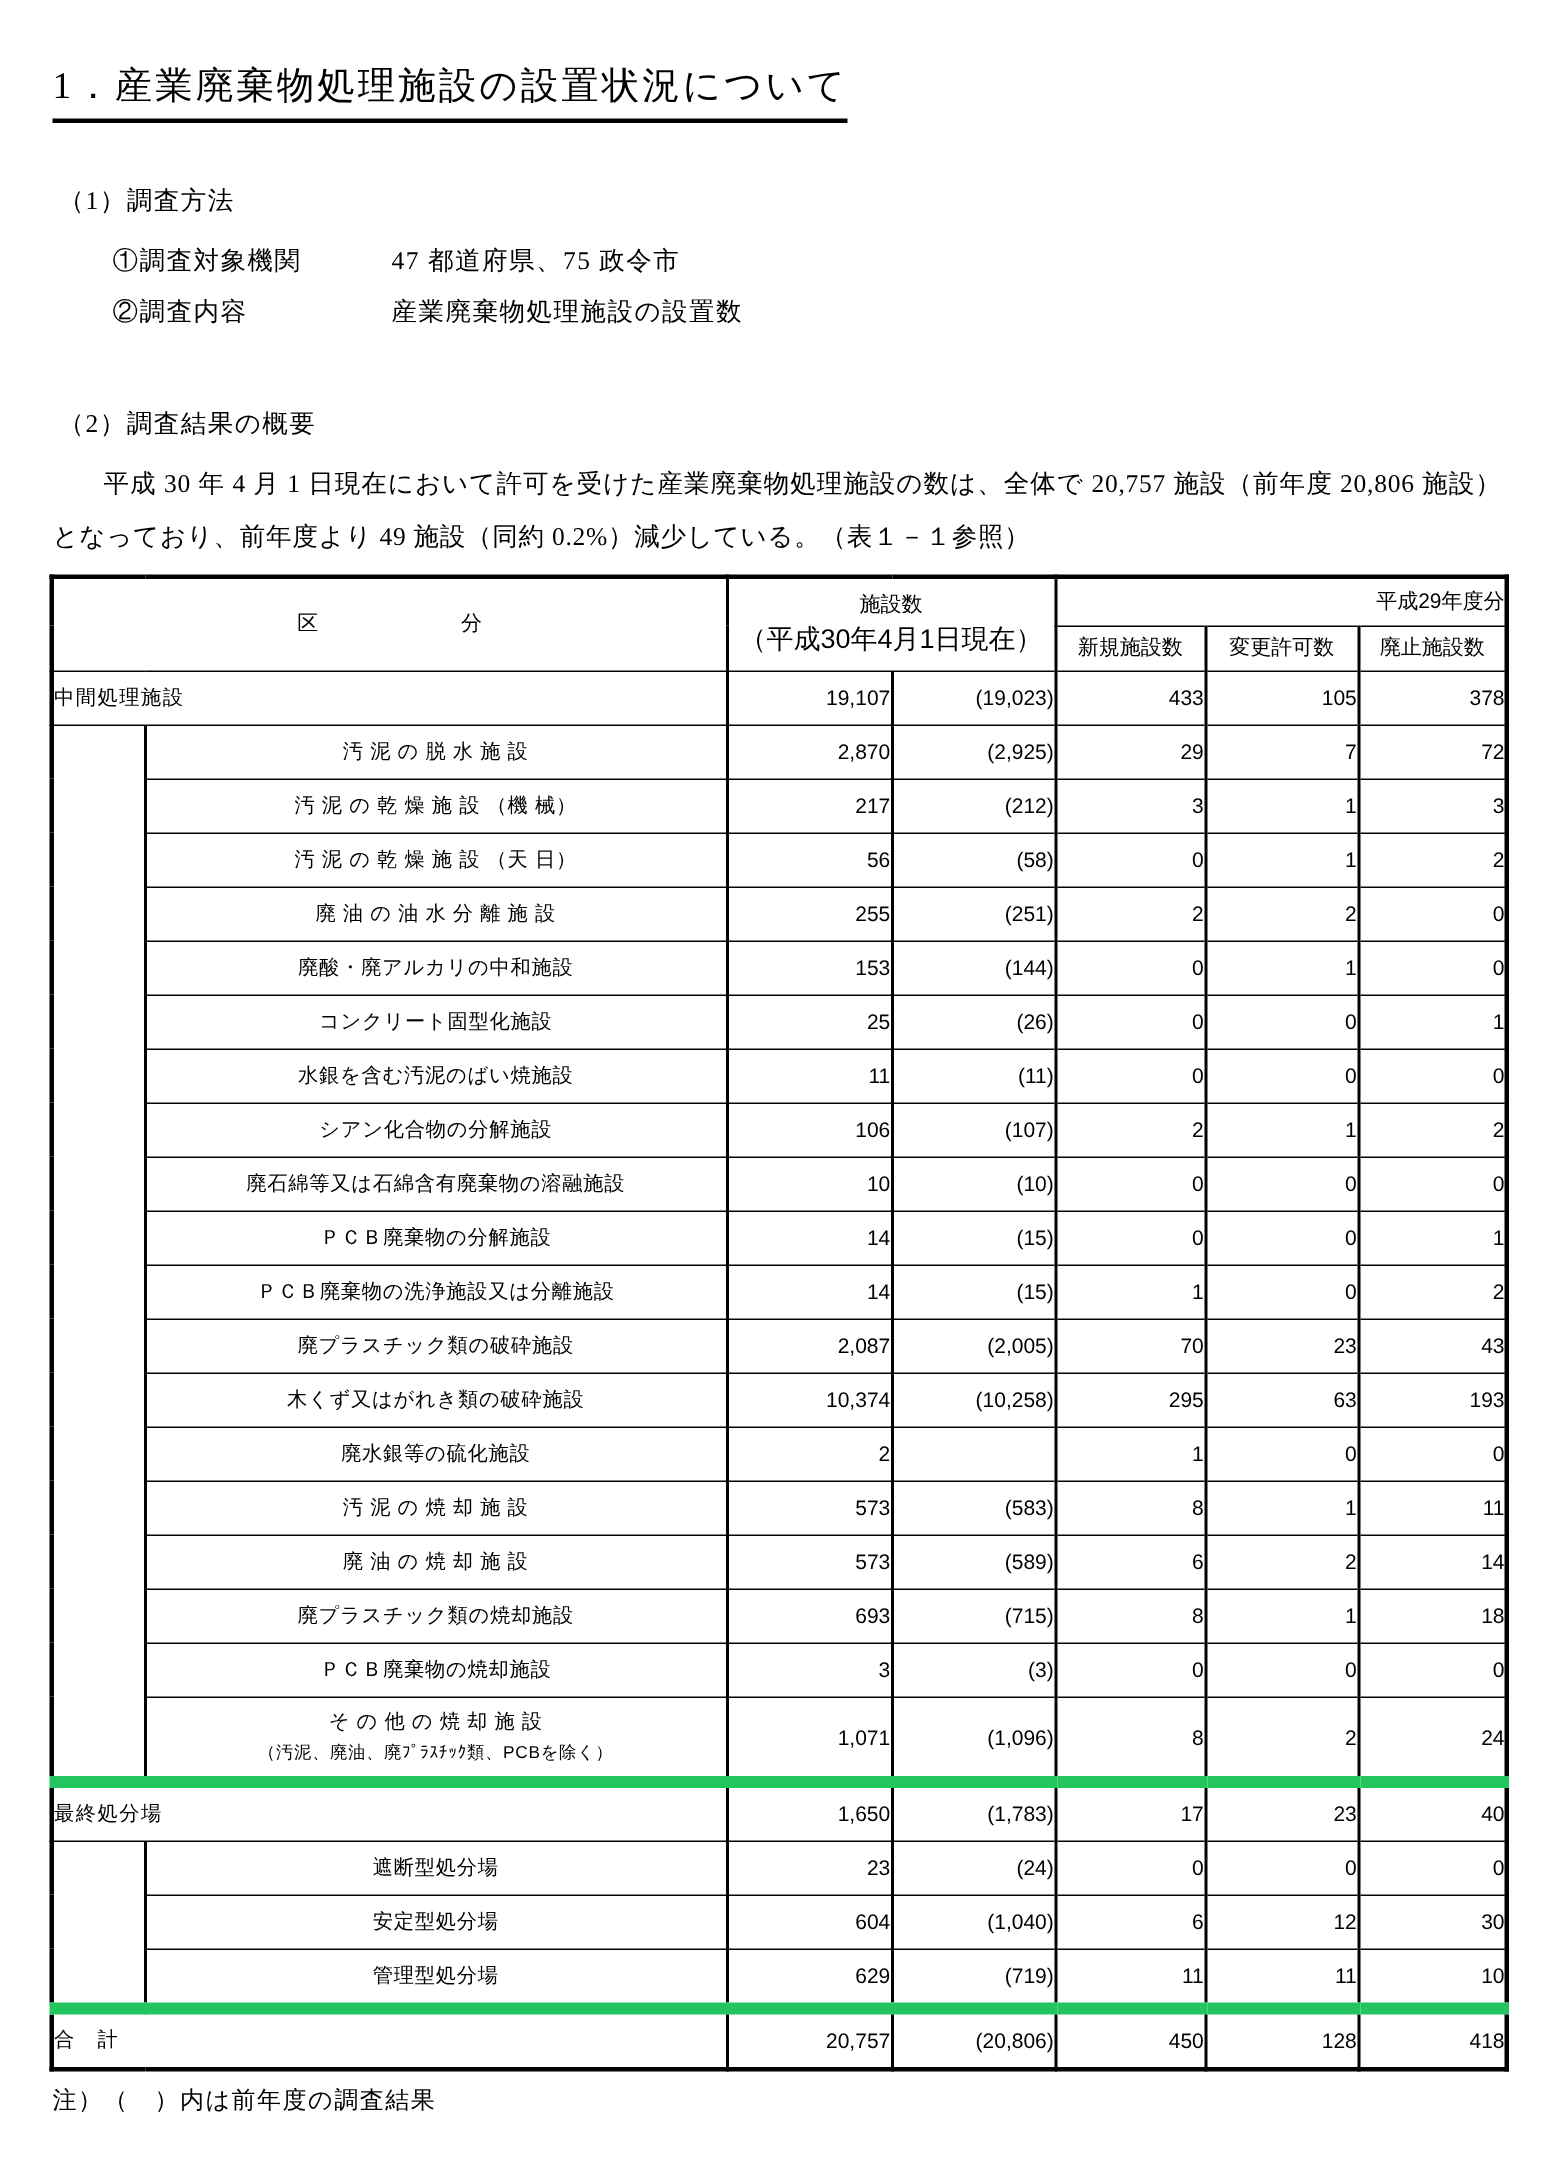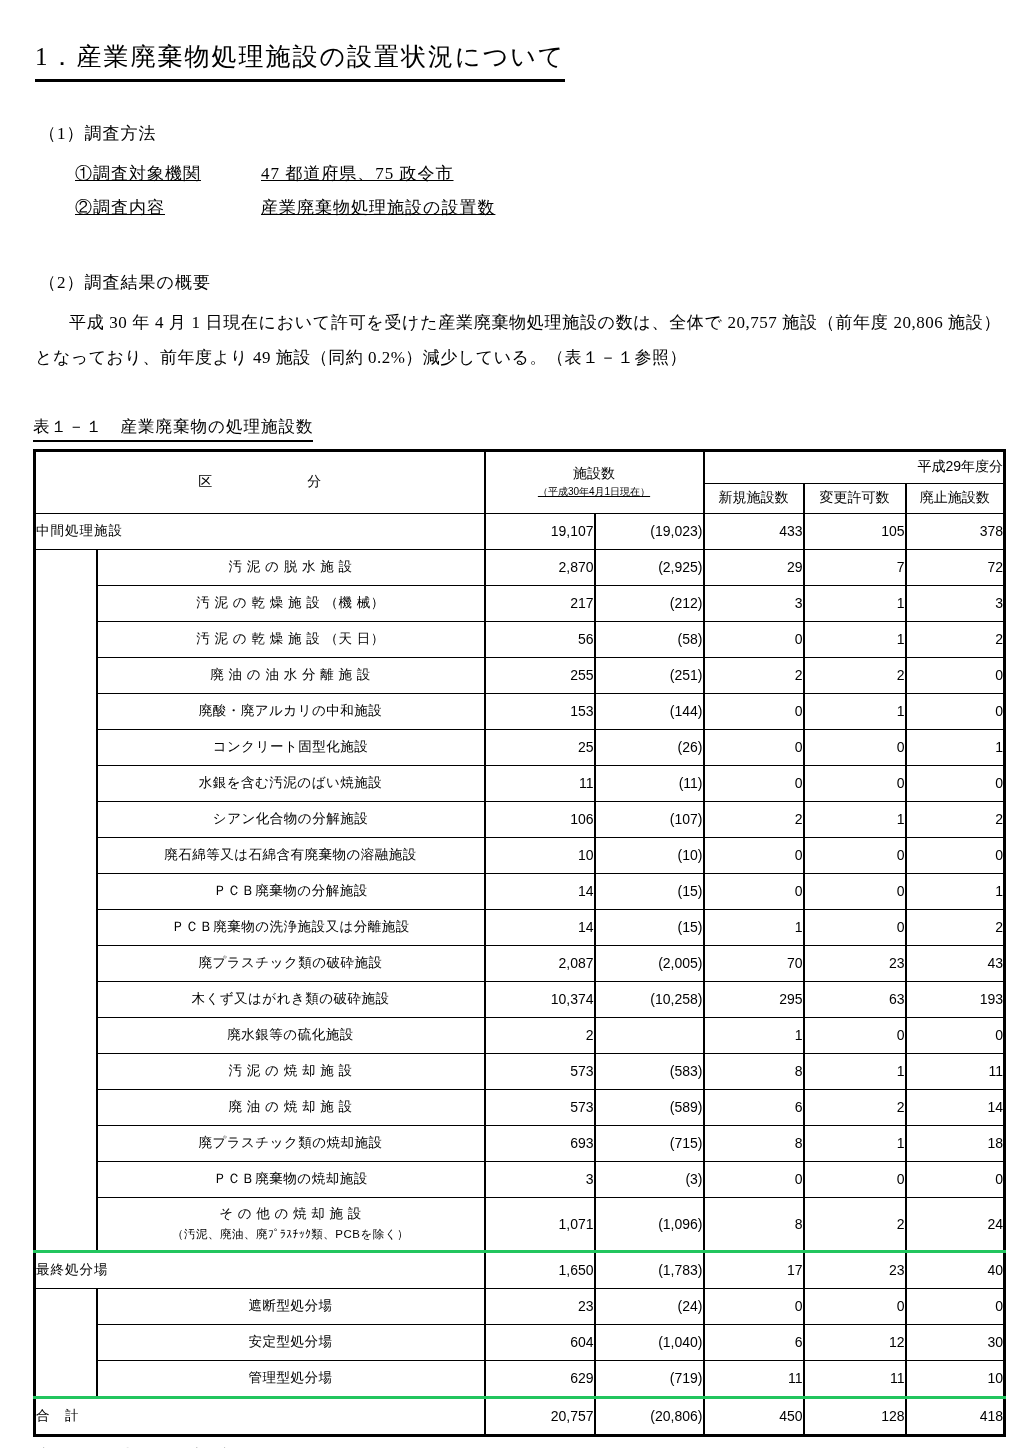--- a/index.html
+++ b/index.html
@@ -30,21 +30,20 @@
   }
 
   
   .sec-head {
     font-size: 17px;
     margin-left: 6px;
     letter-spacing: 1px;
   }
   .survey-items {
     margin: 12px 0 0 42px;
-    text-decoration: underline;
   }
   .item-row {
     display: flex;
     line-height: 34px;
     font-size: 17px;
   }
   .item-label { width: 186px; letter-spacing: 1px; }
   .item-value { letter-spacing: 1px; }
 
   .section-results { margin-top: 46px; }
@@ -92,21 +91,21 @@
   }
   .h-cat, .h-count { border-bottom: 3px solid #000; height: 60px; }
   .h-h29 { height: 31px; border-bottom: 2px solid #000; text-align: right; }
   .h-sub { height: 29px; border-bottom: 3px solid #000; }
   .h-cat .spread {
     display: flex;
     justify-content: space-evenly;
     width: 70%;
     margin: 0 auto;
   }
-  .h-count .small { font-size: 10px; margin-top: 2px; text-decoration: underline; }
+  .h-count .small { font-size: 18px; margin-top: 2px; }
 
   tbody td { height: 35px; font-size: 13.5px; vertical-align: middle; }
   tr.tall td { height: 52px; }
 
   td.strip {
     border-top: none;
     border-bottom: none;
   }
   td.catlabel {
     border-bottom: none;
@@ -119,21 +118,21 @@
     text-align: center;
   }
   td.sublabel .l2 { font-size: 11.5px; margin-top: 4px; }
   td.num {
     text-align: right;
     padding-right: 12px;
     font-size: 14px;
   }
   td.cur  { border-right: 1px solid #c4c4c4; }
   td.prevcol { border-left: 1px solid #c4c4c4; }
-  tr.gsep td { border-top: 3px solid #22c55e; }
+  tr.gsep td { border-top: 8px solid #22c55e; }
 
   .note {
     margin-top: 9px;
     margin-left: 2px;
     font-size: 16px;
     letter-spacing: 1px;
   }
 </style>
 </head>
 <body>
@@ -154,23 +153,20 @@
         <span class="item-value">産業廃棄物処理施設の設置数</span>
       </div>
     </div>
   </div>
 
   <div class="section-results">
     <div class="sec-head">（2）調査結果の概要</div>
     <p class="para">平成 30 年 4 月 1 日現在において許可を受けた産業廃棄物処理施設の数は、全体で 20,757 施設（前年度 20,806 施設）となっており、前年度より 49 施設（同約 0.2%）減少している。（表１－１参照）</p>
   </div>
 
-  <div class="caption-wrap">
-    <span class="table-caption">表１－１　産業廃棄物の処理施設数</span>
-  </div>
 
   <table class="main">
     <colgroup>
       <col style="width:62px">
       <col style="width:388px">
       <col style="width:110px">
       <col style="width:109px">
       <col style="width:100px">
       <col style="width:102px">
       <col style="width:99px">

